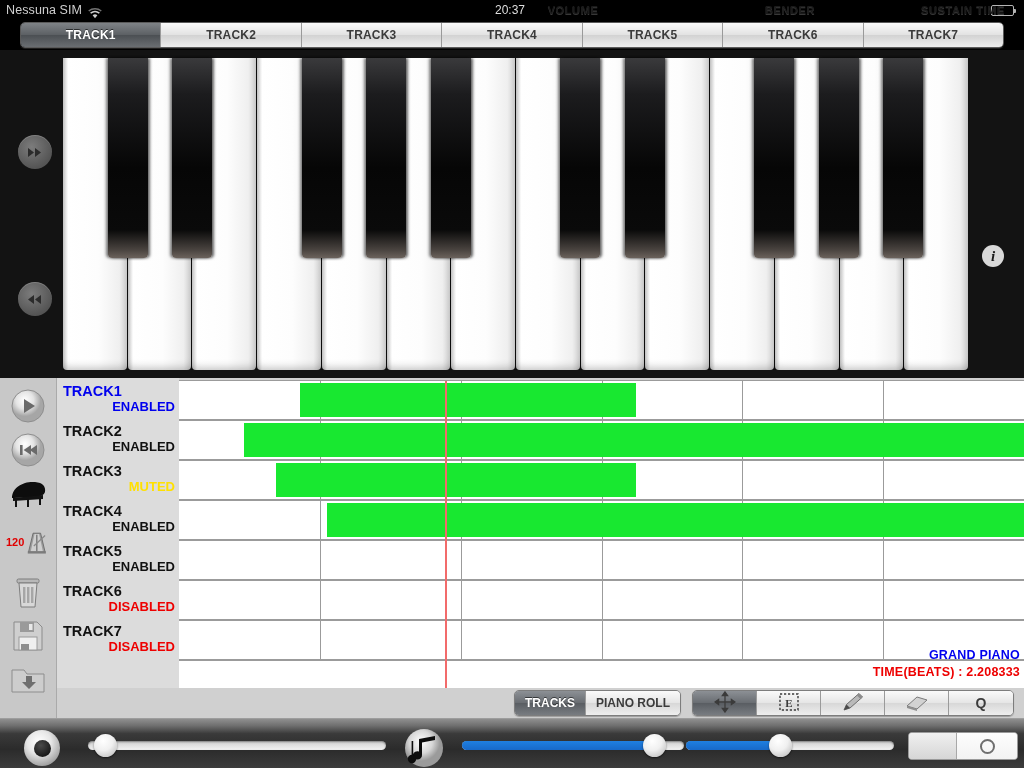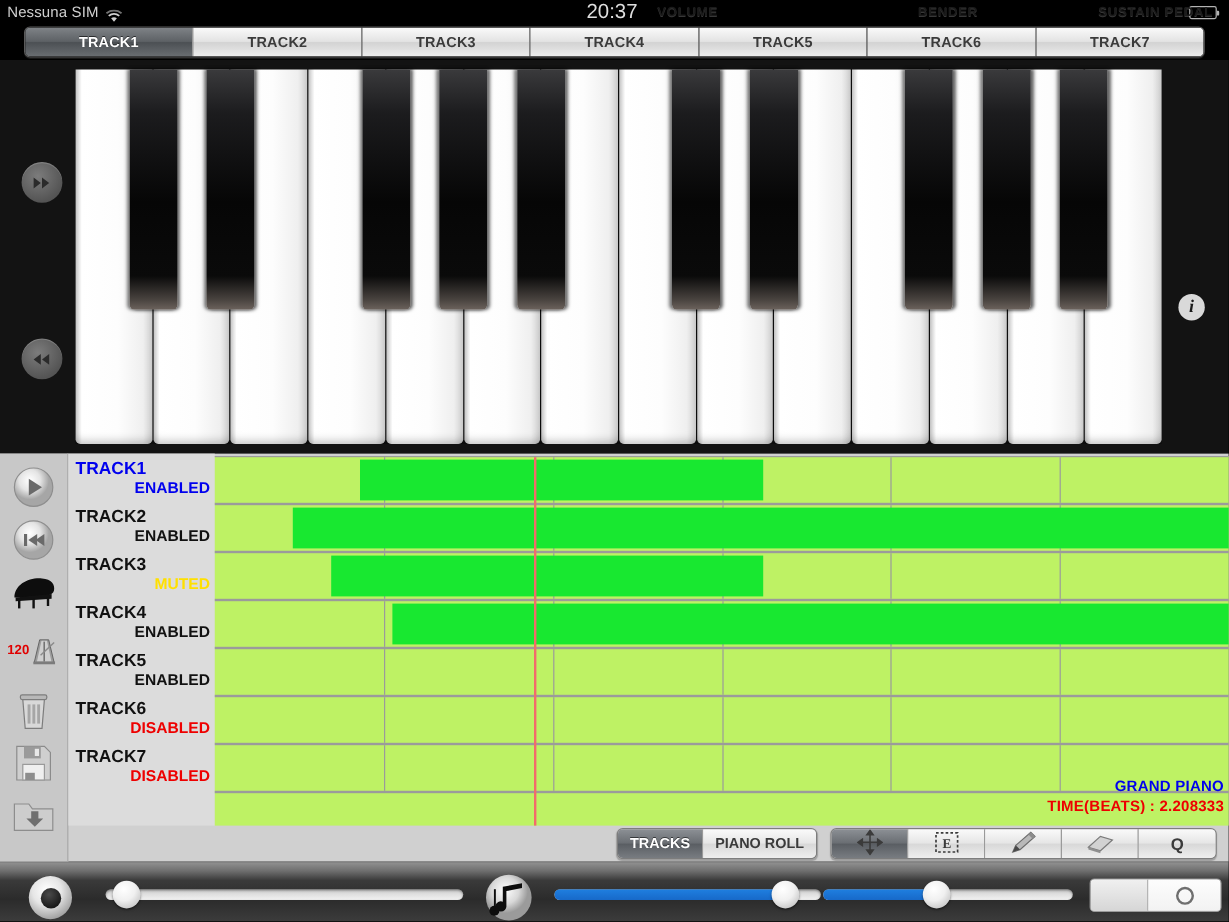--- a/index.html
+++ b/index.html
@@ -15,21 +15,21 @@
 
   
   .statusbar {
     position: absolute; left: 0; top: 0; width: 1020px; height: 20px;
     background: #000; color: #d2d2d2;
     font-size: 12px; line-height: 20px;
   }
   .sb-left { position: absolute; left: 6px; top: 0; display: flex; align-items: center; gap: 6px; height: 20px; }
   .sb-carrier { font-size: 12.5px; font-weight: 400; letter-spacing: .1px; color: #cfcfcf; }
   .sb-wifi { display: inline-block; width: 14px; height: 11px; position: relative; }
-  .sb-center { position: absolute; left: 0; right: 0; text-align: center; font-size: 17px; color: #dedede; }
+  .sb-center { position: absolute; left: 0; right: 0; text-align: center; font-size: 12px; color: #dedede; }
   .sb-right { position: absolute; right: 6px; top: 0; height: 20px; display: flex; align-items: center; gap: 4px; }
   .sb-batt-text { font-size: 12.5px; color: #cfcfcf; margin-top: 44px; }
   .batt {
     width: 23px; height: 11px; border: 1px solid #b4b4b4; border-radius: 2px;
     position: relative; padding: 1px;
   }
   .batt::after {
     content: ""; position: absolute; right: -3px; top: 3px;
     width: 2px; height: 4px; background: #b4b4b4; border-radius: 0 1px 1px 0;
   }
@@ -121,21 +121,21 @@
   }
   .trow {
     height: 40px; padding-right: 4px; display: flex; flex-direction: column;
     justify-content: center; cursor: pointer;
   }
   .tname { font-size: 14.5px; font-weight: bold; color: #111; line-height: 16px; padding-left: 6px; }
   .tstate { font-size: 13px; font-weight: bold; line-height: 15px; text-align: right; }
 
   .grid {
     position: absolute; left: 179px; top: 2px; width: 845px; height: 308px;
-    background: #bef264; border-top: 1px solid #9b9b9b;
+    background: #ffffff; border-top: 1px solid #9b9b9b;
   }
   .grow {
     position: relative; height: 40px; border-bottom: 2px solid #9b9b9b;
   }
   .gcellline {
     position: absolute; top: 0; bottom: 0; width: 1px; background: #9b9b9b;
   }
   .clip {
     position: absolute; top: 2px; bottom: 2px;
     background: #18e830; cursor: pointer;
@@ -556,21 +556,21 @@
   </div>
 
   <div class="ctrl-label" style="left:686px; width:208px;">BENDER</div>
   <div class="slider" id="sl-bender" style="left:686px; top:738px; width:208px;">
     <div class="strack">
         <div class="sfill" style="width: 45%;"></div>
       </div>
     <div class="sknob" style="left: 83.25px;"></div>
   </div>
 
-  <div class="ctrl-label" style="left:908px; width:110px;">SUSTAIN PEDAL</div>
+  <div class="ctrl-label" style="left:908px; width:110px;">SUSTAIN TIME</div>
   <div class="pedal">
     <div class="ph"></div>
     <div class="pb">
         <span></span>
       </div>
   </div>
 
 </div>
 
 </body></html>

